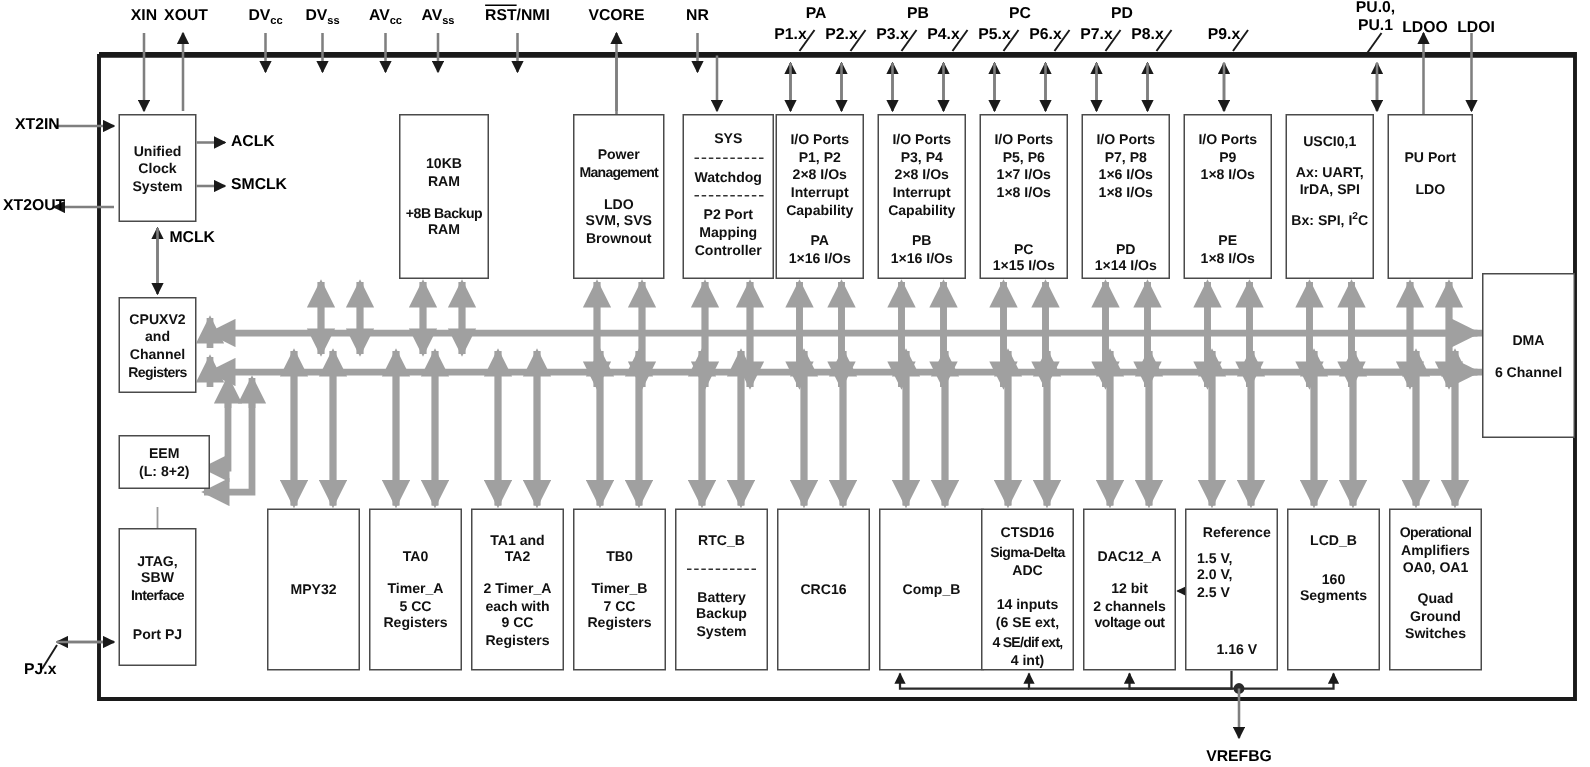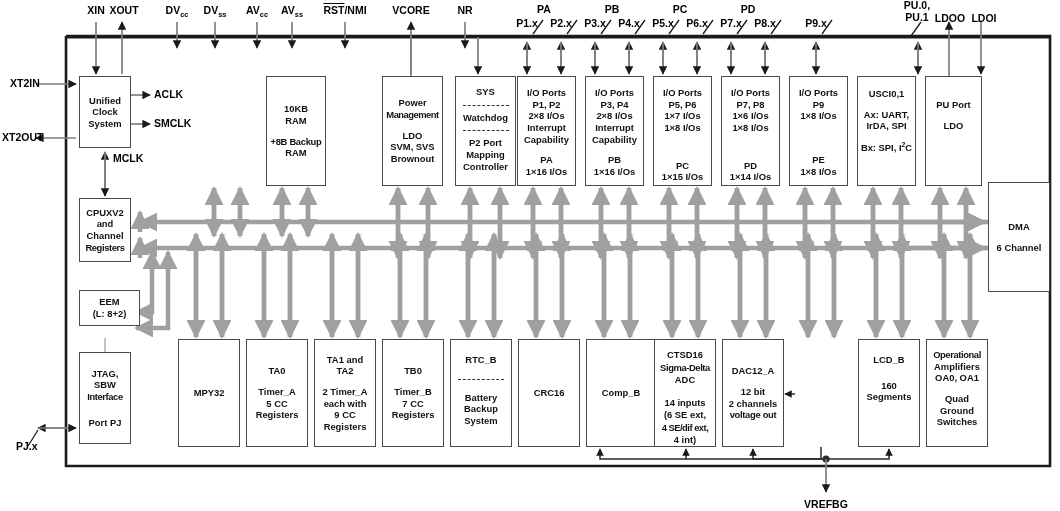--- a/index.html
+++ b/index.html
@@ -479,20 +479,29 @@
   </div>
 
   <div class="blk" style="left:722px;top:339px;width:62px;height:108px">
     <span class="ln">DAC12_A</span>
     <span class="gap"></span>
     <span class="ln">12 bit</span>
     <span class="ln">2 channels</span>
     <span class="ln" style="letter-spacing:-0.3px">voltage out</span>
   </div>
 
+  <div class="blk" style="left:790px;top:339px;width:62px;height:108px;justify-content:flex-start;padding-top:9px;align-items:flex-start;padding-left:7px">
+    <span class="ln" style="align-self:center">Reference</span>
+    <span class="gap" style="height:5px"></span>
+    <span class="ln">1.5 V,</span>
+    <span class="ln">2.0 V,</span>
+    <span class="ln">2.5 V</span>
+    <span class="gap" style="height:26px"></span>
+    <span class="ln" style="align-self:center">1.16 V</span>
+  </div>
 
   <div class="blk" style="left:858px;top:339px;width:62px;height:108px;justify-content:flex-start;padding-top:14px">
     <span class="ln">LCD_B</span>
     <span class="gap" style="height:14px"></span>
     <span class="ln">160</span>
     <span class="ln">Segments</span>
   </div>
 
   <div class="blk" style="left:926px;top:339px;width:62px;height:108px;justify-content:flex-start;padding-top:9px">
     <span class="ln" style="letter-spacing:-0.4px">Operational</span>

